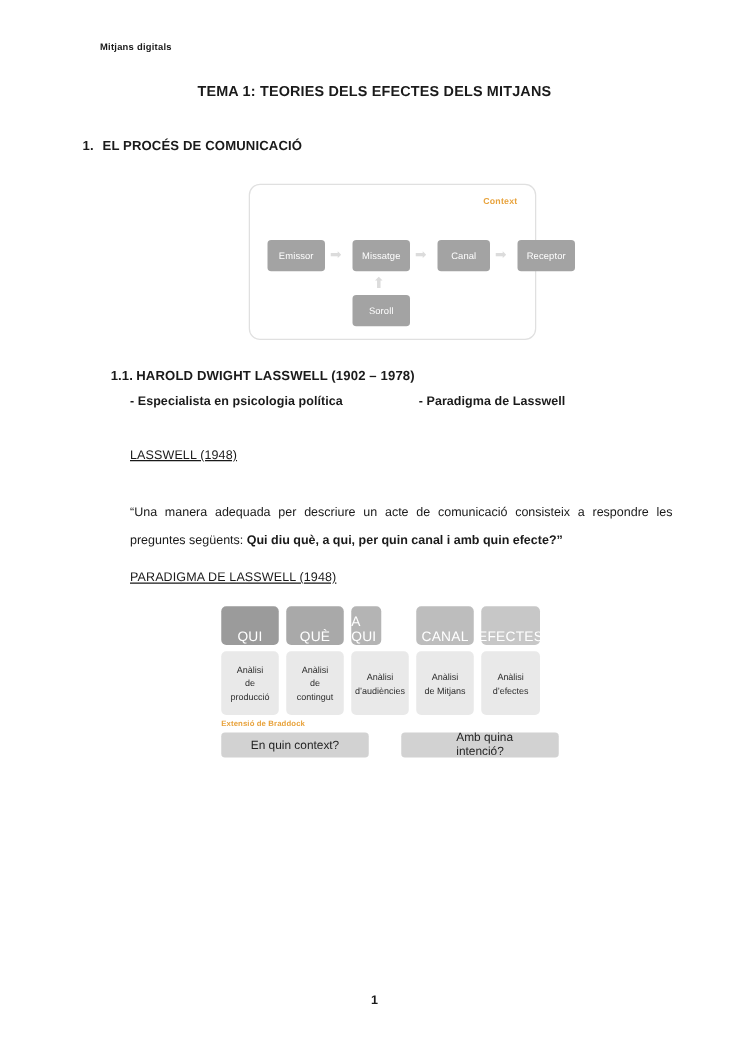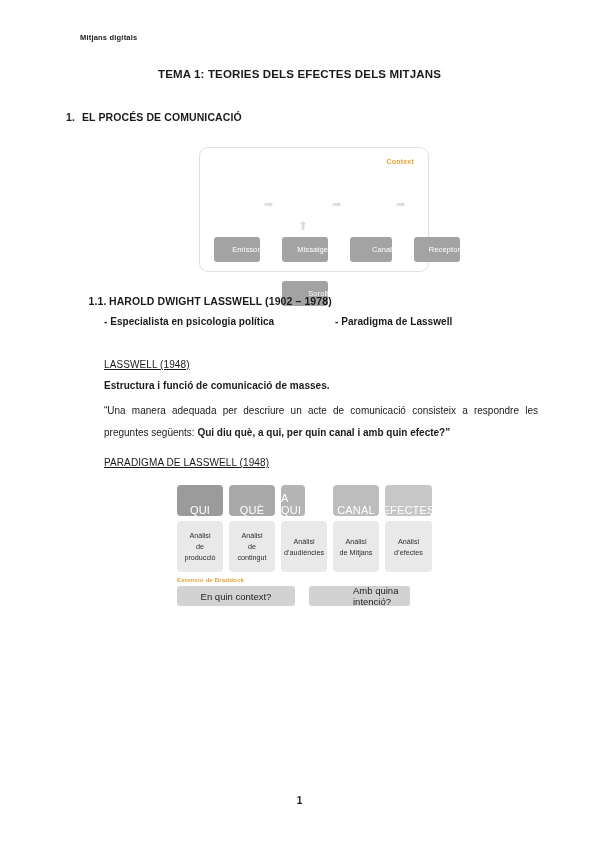--- a/index.html
+++ b/index.html
@@ -135,23 +135,22 @@
   }
   .d1-box {
     position: absolute;
     background: #a3a3a3;
     border-radius: 3px;
     color: #ffffff;
     font-size: 7.5px;
     letter-spacing: .1px;
     display: flex;
     align-items: center;
-    justify-content: flex-end;
-    box-sizing: border-box;
-    margin-top: 45px;
+    justify-content: center;
+    box-sizing: border-box;
   }
   .d1-arrow {
     position: absolute;
     color: #dcdcdc;
     font-size: 11px;
     line-height: 1;
   }
   .d1-uparrow {
     position: absolute;
     color: #dcdcdc;
@@ -276,21 +275,20 @@
     <span class="num">1.1.</span><span>HAROLD DWIGHT LASSWELL (1902 – 1978)</span>
   </div>
 
   <div class="bullet-row">
     <span class="b1">- Especialista en psicologia política</span>
     <span class="b2">- Paradigma de Lasswell</span>
   </div>
 
   <div class="underlined" id="lasswell-1948-label">LASSWELL (1948)</div>
 
-  <div class="bold-line">Estructura i funció de comunicació de masses.</div>
 
   <div class="quote-block"><span>“Una manera adequada per descriure un acte de comunicació consisteix a respondre les preguntes següents: </span><b>Qui diu què, a qui, per quin canal i amb quin efecte?”</b></div>
 
   <div class="underlined" id="paradigma-label">PARADIGMA DE LASSWELL (1948)</div>
 
   <div class="diagram2">
 
     <div class="d2-top" style="left:0px; width:46px; background:#9b9b9b;">
       <span>QUI</span>
     </div>
@@ -331,20 +329,20 @@
     <div class="d2-bottom" style="left:208px; width:47px;">
       <span style="white-space:pre-line;">Anàlisi
 d’efectes</span>
     </div>
 
     <div class="braddock-label">Extensió de Braddock</div>
 
     <div class="d2-ext" style="left:0px; width:118px;">
       <span>En quin context?</span>
     </div>
-    <div class="d2-ext" style="left:132px; width:101px;padding-left:44px;">
+    <div class="d2-ext" style="left:144px; width:126px;padding-left:44px;">
       <span>Amb quina intenció?</span>
     </div>
   </div>
 
   <div class="page-number">1</div>
 
 </div>
 
 </body></html>

